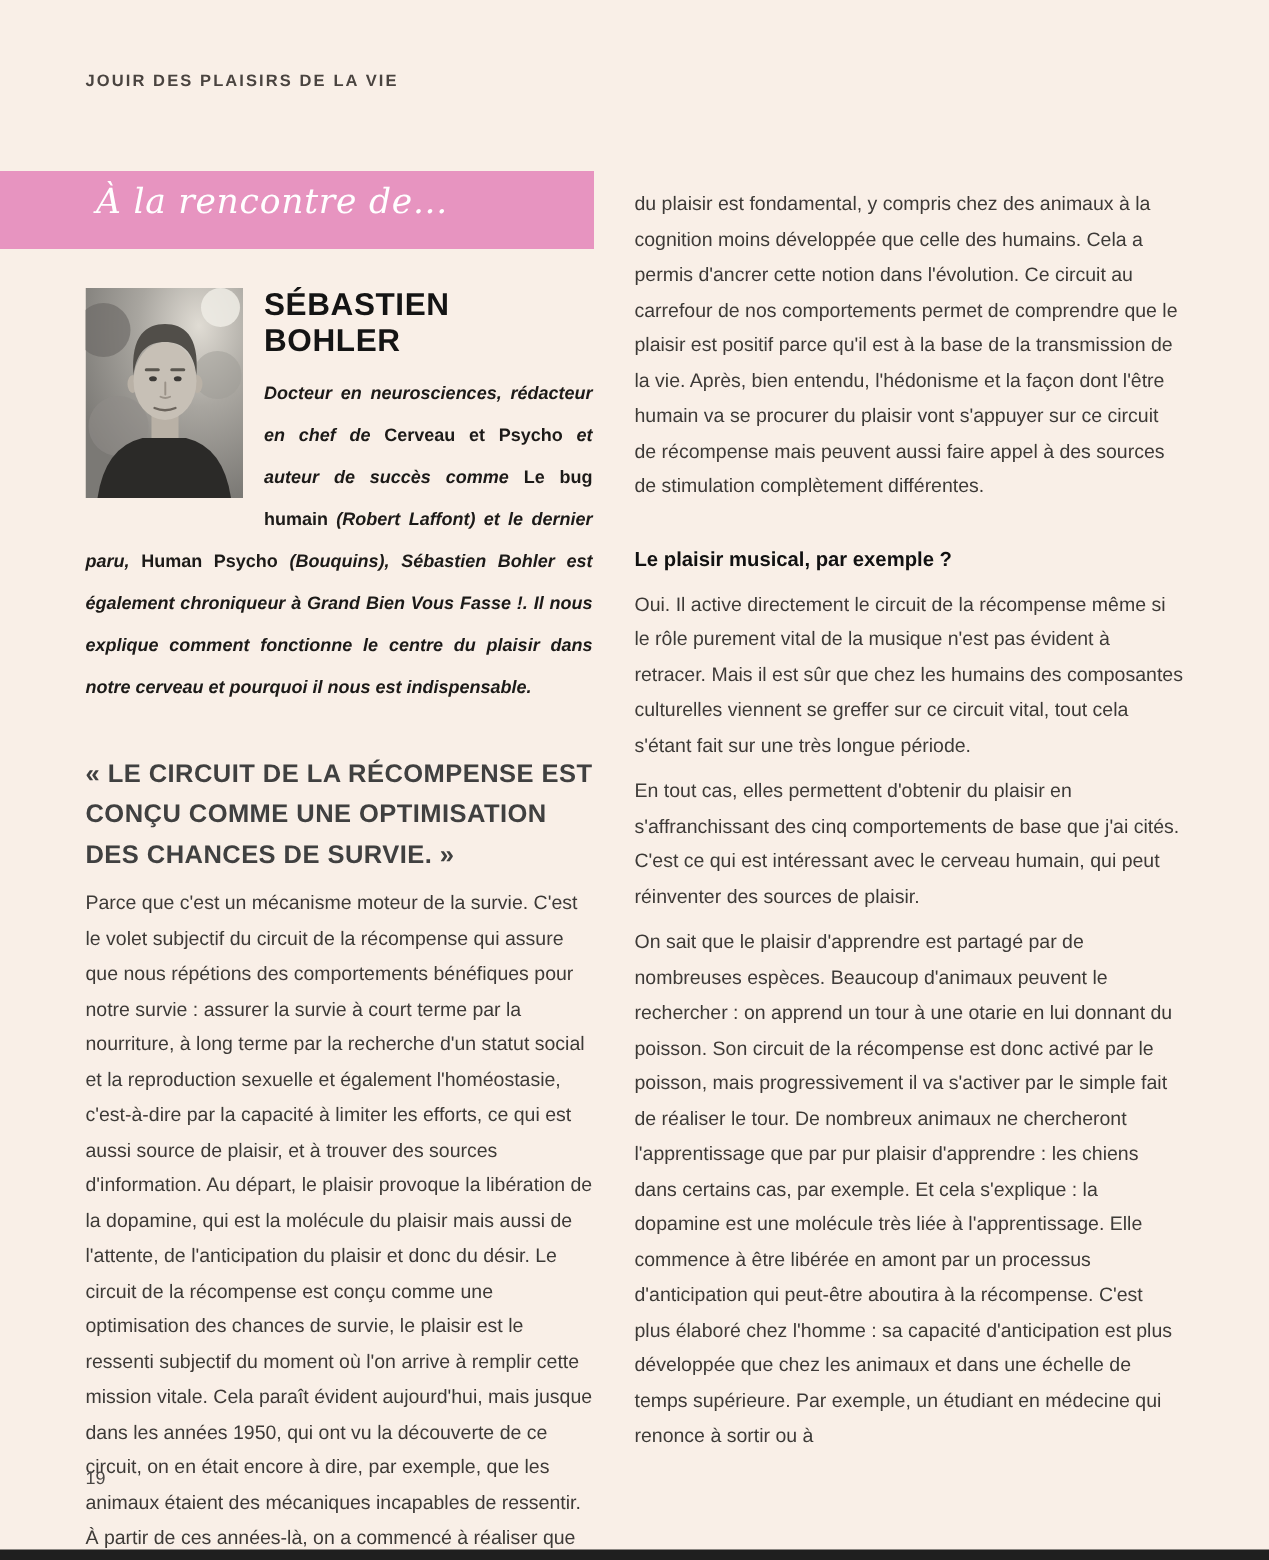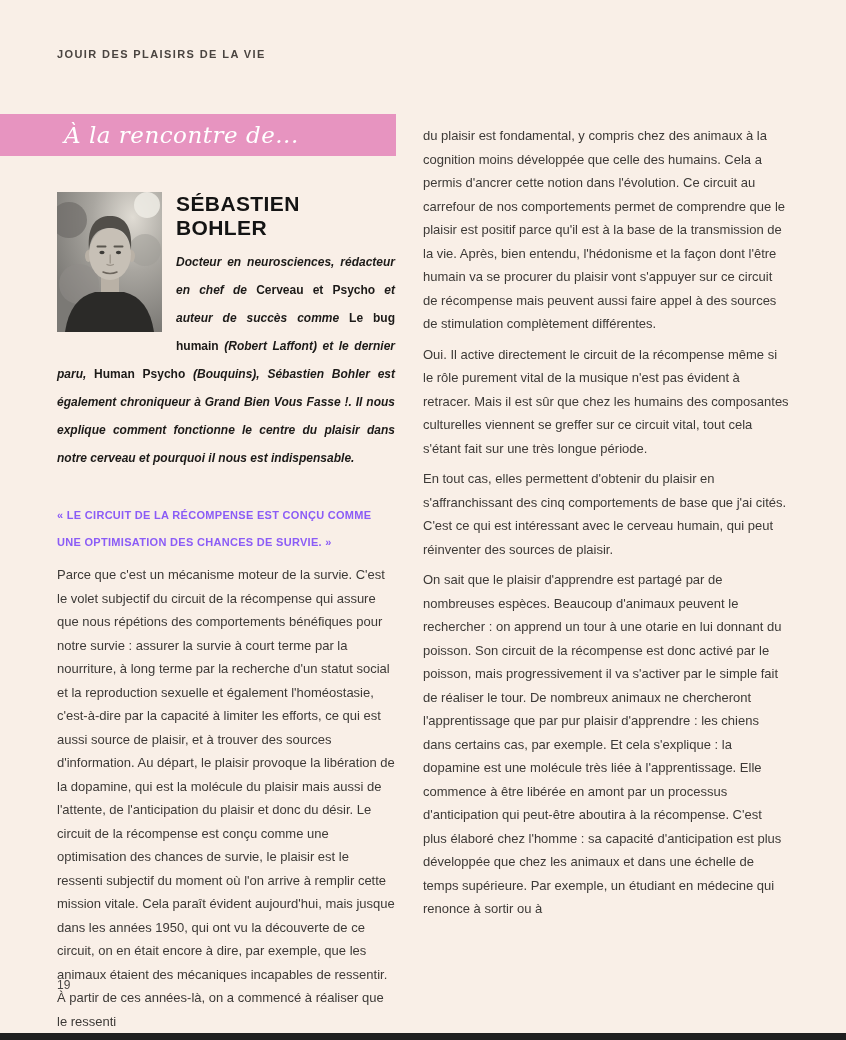--- a/index.html
+++ b/index.html
@@ -19,21 +19,21 @@
     overflow: hidden;
     margin: 0 auto;
   }
   .kicker {
     position: absolute; left: 57px; top: 48px;
     font-size: 11px; letter-spacing: 1.4px;
     color: #4a4440; font-weight: 700;
   }
   .banner {
     position: absolute; left: 0; top: 114px;
-    width: 396px; height: 42px;
+    width: 396px; height: 52px;
     background: var(--banner-pink);
   }
   .banner-text {
     display: block;
     padding-left: 64px;
     line-height: 42px;
     font-family: "DejaVu Serif", serif;
     font-style: italic;
     font-size: 23px;
     letter-spacing: 0.5px;
@@ -63,24 +63,24 @@
     margin-top: 8px;
     font-size: 12px; font-weight: 700;
     line-height: 28px;
     text-align: justify;
     color: #1c1a18;
   }
   .seg-italic { font-style: italic; }
   .seg-upright { font-style: normal; }
   .pullquote {
     margin-top: 30px;
-    font-size: 11px; font-weight: 700;
+    font-size: 17px; font-weight: 700;
     line-height: 27px;
     letter-spacing: 0.3px;
-    color: #8b5cf6;
+    color: #404040;
   }
   .q {
     margin-top: 34px;
     font-size: 13.5px; font-weight: 700;
     line-height: 22px;
     color: #111111;
   }
   .right-col .q { margin-top: 26px; }
   .a {
     margin-top: 7px;
@@ -148,20 +148,21 @@
     <div class="pullquote">« LE CIRCUIT DE LA RÉCOMPENSE EST CONÇU COMME UNE OPTIMISATION DES CHANCES DE SURVIE. »</div>
 
     <p class="a">Parce que c'est un mécanisme moteur de la survie. C'est le volet subjectif du circuit de la récompense qui assure que nous répétions des comportements bénéfiques pour notre survie : assurer la survie à court terme par la nourriture, à long terme par la recherche d'un statut social et la reproduction sexuelle et également l'homéostasie, c'est-à-dire par la capacité à limiter les efforts, ce qui est aussi source de plaisir, et à trouver des sources d'information. Au départ, le plaisir provoque la libération de la dopamine, qui est la molécule du plaisir mais aussi de l'attente, de l'anticipation du plaisir et donc du désir. Le circuit de la récompense est conçu comme une optimisation des chances de survie, le plaisir est le ressenti subjectif du moment où l'on arrive à remplir cette mission vitale. Cela paraît évident aujourd'hui, mais jusque dans les années 1950, qui ont vu la découverte de ce circuit, on en était encore à dire, par exemple, que les animaux étaient des mécaniques incapables de ressentir. À partir de ces années-là, on a commencé à réaliser que le ressenti</p>
 
   </div>
 
   <div class="right-col">
 
     <p class="a cont">du plaisir est fondamental, y compris chez des animaux à la cognition moins développée que celle des humains. Cela a permis d'ancrer cette notion dans l'évolution. Ce circuit au carrefour de nos comportements permet de comprendre que le plaisir est positif parce qu'il est à la base de la transmission de la vie. Après, bien entendu, l'hédonisme et la façon dont l'être humain va se procurer du plaisir vont s'appuyer sur ce circuit de récompense mais peuvent aussi faire appel à des sources de stimulation complètement différentes.</p>
 
+    <h3 class="q">Le plaisir musical, par exemple ?</h3>
     <p class="a">Oui. Il active directement le circuit de la récompense même si le rôle purement vital de la musique n'est pas évident à retracer. Mais il est sûr que chez les humains des composantes culturelles viennent se greffer sur ce circuit vital, tout cela s'étant fait sur une très longue période.</p>
 
     <p class="a">En tout cas, elles permettent d'obtenir du plaisir en s'affranchissant des cinq comportements de base que j'ai cités. C'est ce qui est intéressant avec le cerveau humain, qui peut réinventer des sources de plaisir.</p>
 
     <p class="a">On sait que le plaisir d'apprendre est partagé par de nombreuses espèces. Beaucoup d'animaux peuvent le rechercher : on apprend un tour à une otarie en lui donnant du poisson. Son circuit de la récompense est donc activé par le poisson, mais progressivement il va s'activer par le simple fait de réaliser le tour. De nombreux animaux ne chercheront l'apprentissage que par pur plaisir d'apprendre : les chiens dans certains cas, par exemple. Et cela s'explique : la dopamine est une molécule très liée à l'apprentissage. Elle commence à être libérée en amont par un processus d'anticipation qui peut-être aboutira à la récompense. C'est plus élaboré chez l'homme : sa capacité d'anticipation est plus développée que chez les animaux et dans une échelle de temps supérieure. Par exemple, un étudiant en médecine qui renonce à sortir ou à</p>
 
   </div>
 
   <div class="pagenum">19</div>
 

